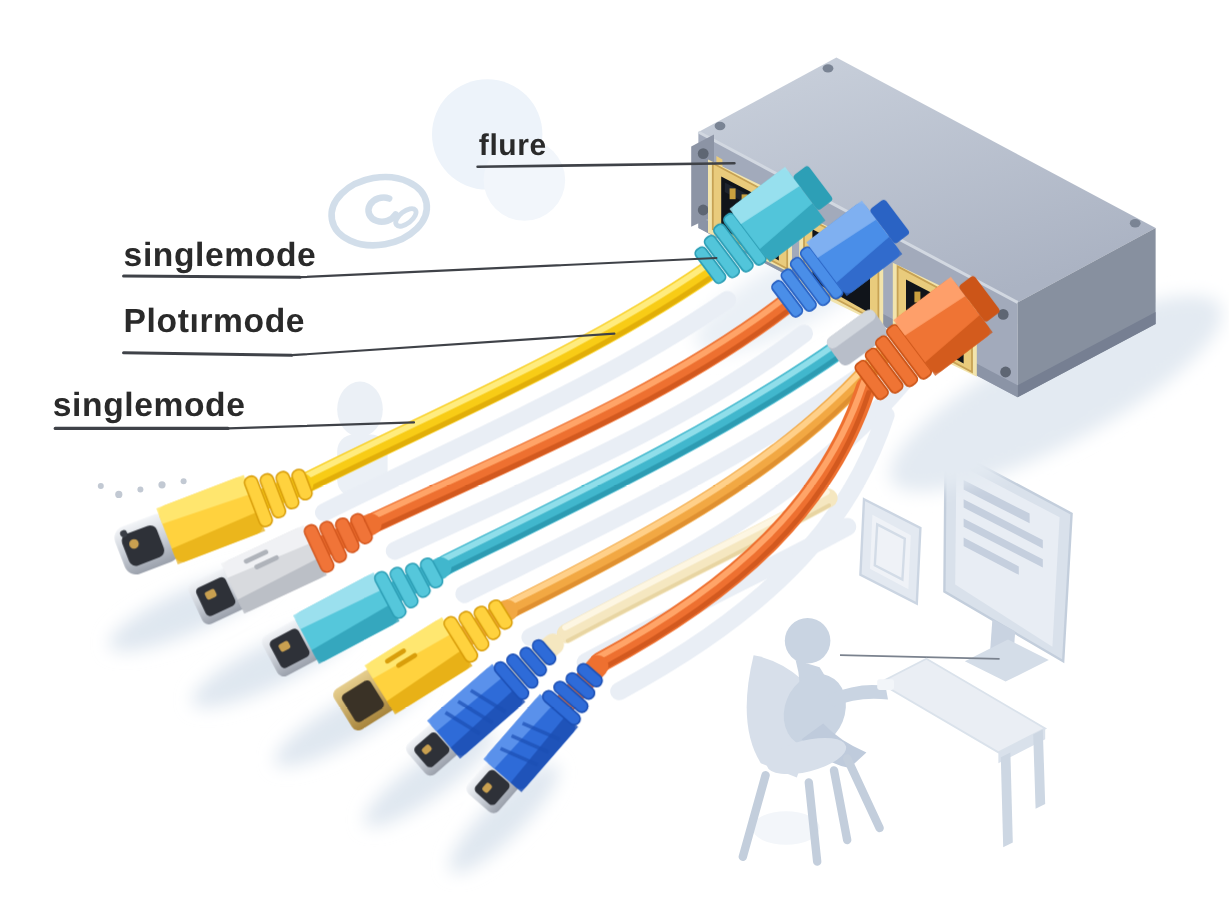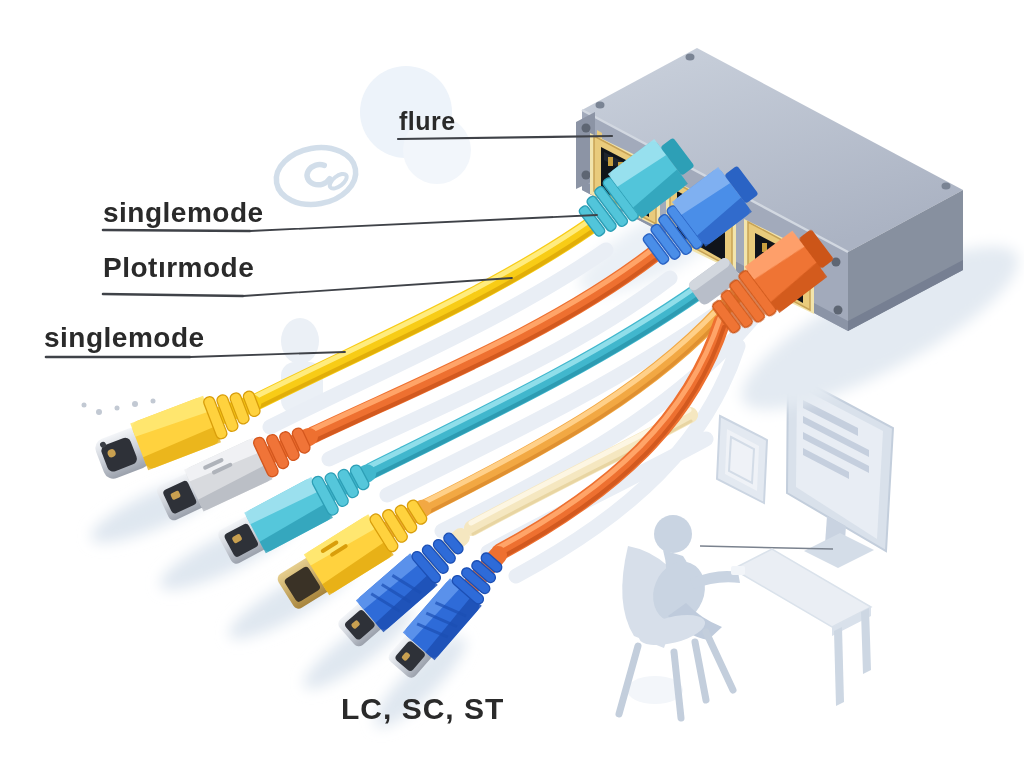--- a/index.html
+++ b/index.html
@@ -398,14 +398,13 @@
       <line x1="46" y1="357" x2="190" y2="357" stroke-width="2.6"></line>
       <line x1="190" y1="357" x2="345" y2="352" stroke-width="1.8"></line>
     </g>
   </g>
 </svg>
 
 <div class="lbl lbl-flure">flure</div>
 <div class="lbl lbl-sm1">singlemode</div>
 <div class="lbl lbl-plo">Plotırmode</div>
 <div class="lbl lbl-sm2">singlemode</div>
-<div class="lbl lbl-caption">LC, SC, ST</div>
 </div>
 
 </body></html>

